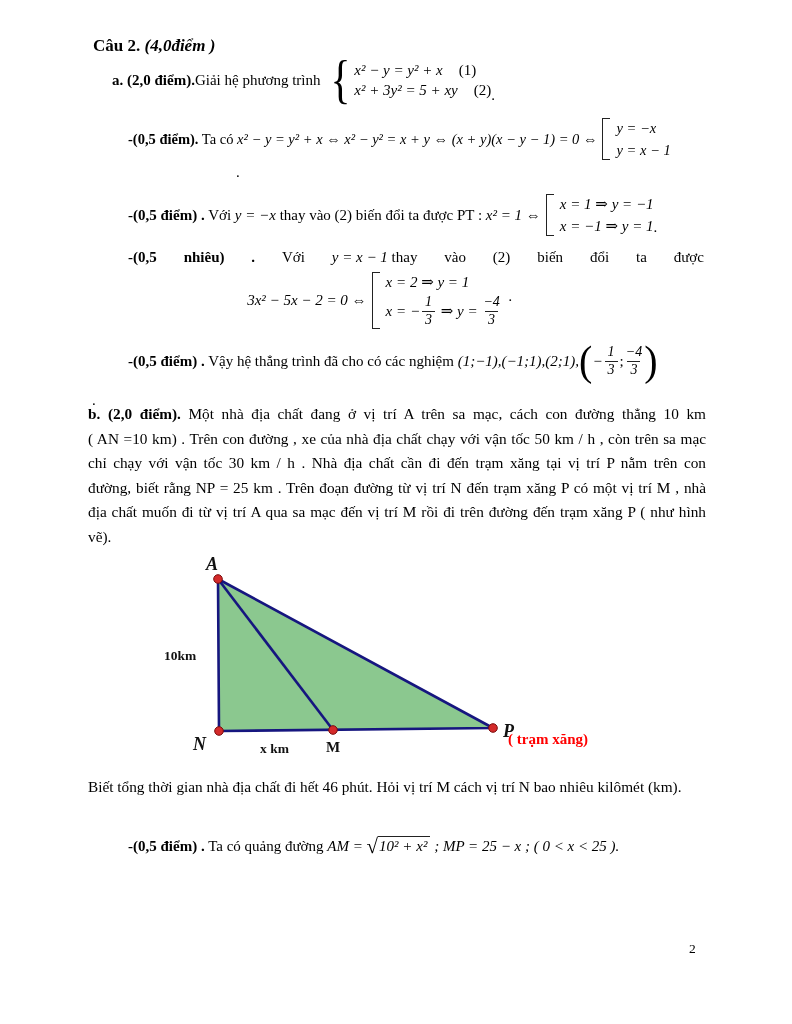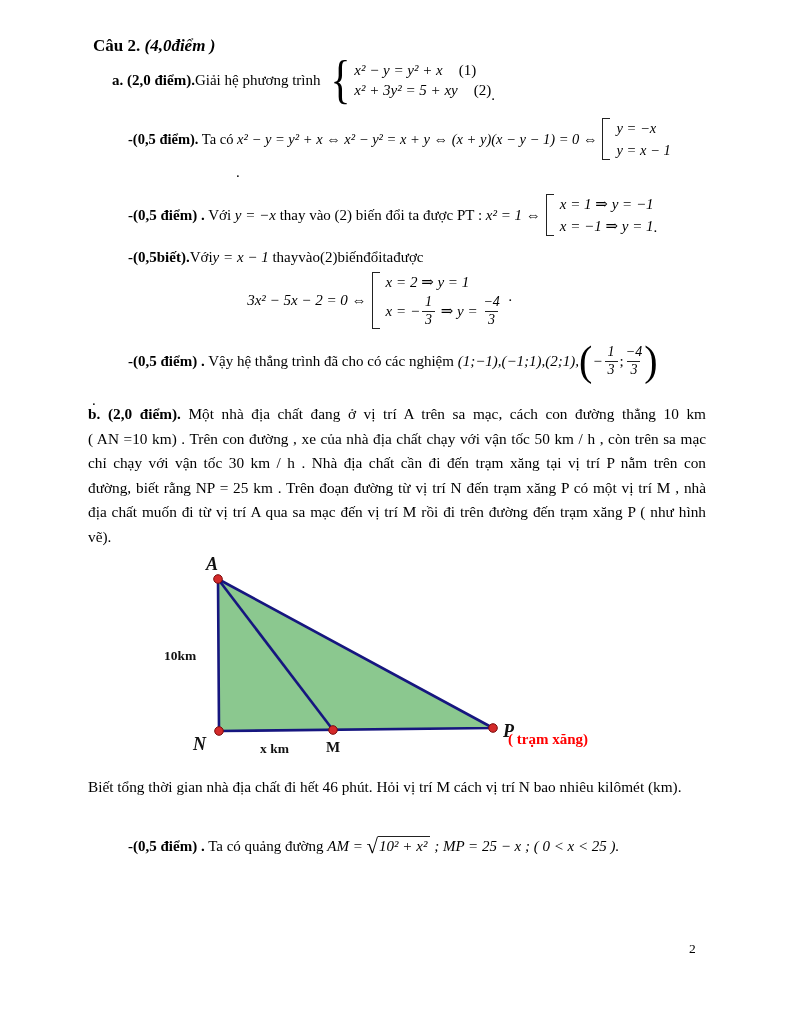--- a/index.html
+++ b/index.html
@@ -24,21 +24,21 @@
   .frac{display:inline-flex;flex-direction:column;align-items:center;font-size:14px;line-height:1.2;margin:0 2px;font-style:italic;}
   .frac .fd{border-top:1.45px solid #222;padding:0 3px;}
   .bigp{font-size:40px;font-weight:400;line-height:0.85;transform:scaleY(1.05);display:inline-block;}
   
   .sqrt{display:inline-flex;align-items:flex-start;}
   .sqrt .rsign{font-size:21px;line-height:1;font-style:normal;}
   .sqrt .radi{border-top:1.5px solid #222;padding:1px 3px 0 1px;font-style:italic;}
   
   .jline{text-align:justify;text-align-last:justify;line-height:24.5px;font-size:15.3px;white-space:normal;}
   .jline-last{text-align:left;line-height:24.5px;font-size:15.3px;}
-  .spread{display:flex;white-space:pre;}
+  .spread{display:flex;justify-content:space-between;white-space:pre;}
   .pagenum{font-size:13.5px;}
 </style>
 </head>
 <body>
 
 <div class="page">
 
   <div class="abs" style="top:36px;left:93px;font-size:17px;">
     <span class="b">Câu 2.</span>
     <span class="bi">(4,0điểm )</span>
@@ -87,21 +87,21 @@
       <span class="ccol">
         <span class="cline m">x = 1 ⇒ y = −1</span>
         <span class="cline m">x = −1 ⇒ y = 1</span>
       </span>
     </span>
     <span style="align-self:flex-end;">.</span>
   </div>
 
   <div class="abs spread" style="top:249px;left:128px;width:576px;">
     <span class="b">-(0,5</span>
-    <span class="b">biết)</span>
+    <span class="b">nhiêu)</span>
     <span class="b">.</span>
     <span>Với</span>
     <span><span class="m">y = x − 1</span><span> thay</span></span>
     <span>vào</span>
     <span>(2)</span>
     <span>biến</span>
     <span>đổi</span>
     <span>ta</span>
     <span>được</span>
   </div>

